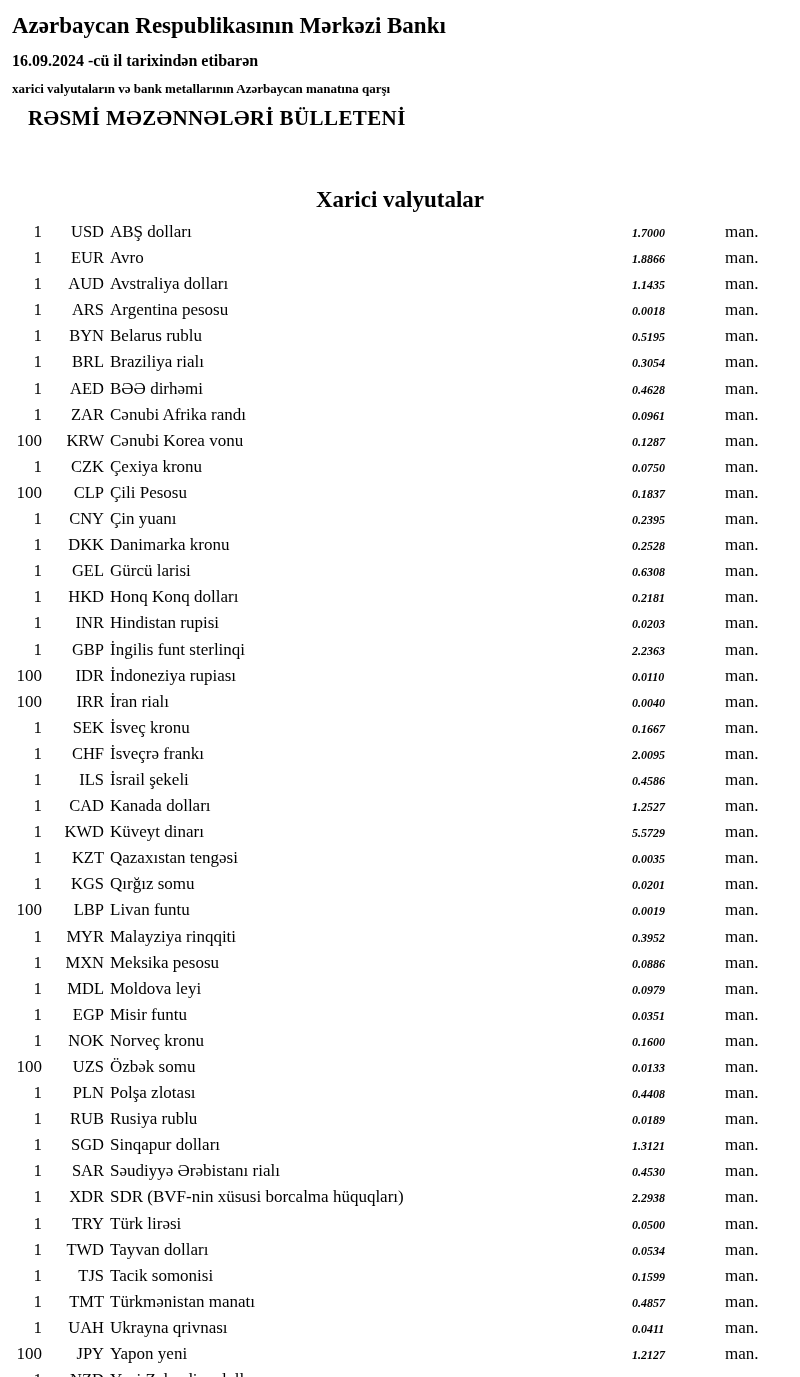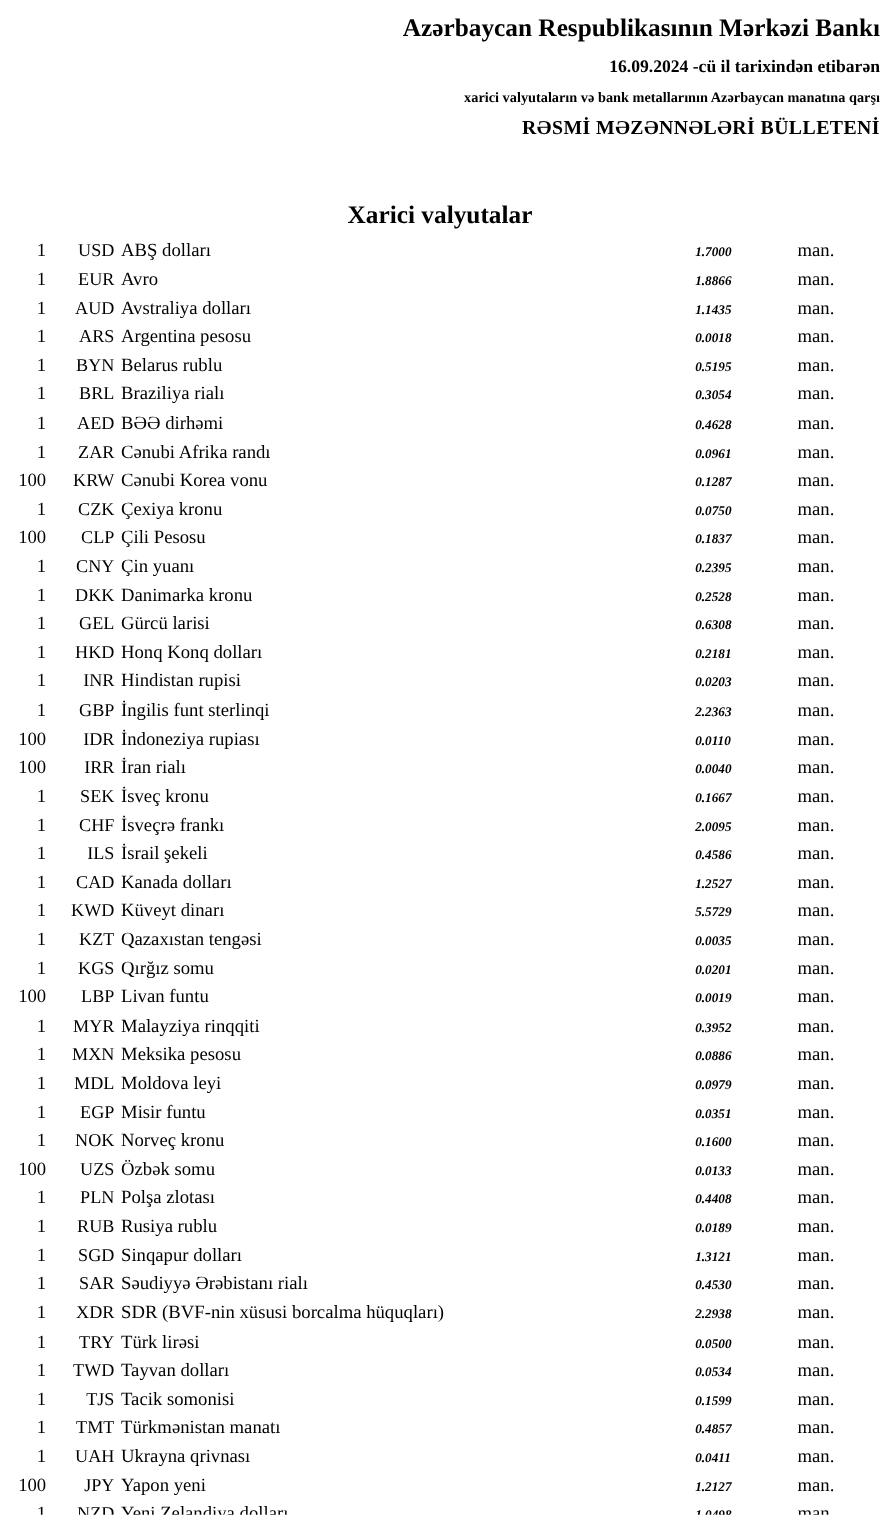--- a/index.html
+++ b/index.html
@@ -5,40 +5,41 @@
   * { margin: 0; padding: 0; box-sizing: border-box; }
   html, body { background: #ffffff; }
   body {
     width: 800px;
     height: 1377px;
     margin: 0 auto;
     color: #000000;
     font-family: "Liberation Serif", "DejaVu Serif", serif;
     overflow: hidden;
   }
-  .header { text-align: right; padding-top: 13px; padding-left: 12px; }
+  .header { text-align: left; padding-top: 13px; padding-left: 12px; }
   .title {
     font-size: 23px;
     font-weight: bold;
     margin-bottom: 13px;
   }
   .date-line {
     font-size: 16px;
     font-weight: bold;
     margin-bottom: 11px;
   }
   .subtitle {
     font-size: 13px;
     font-weight: bold;
     margin-bottom: 9px;
   }
   .bulletin {
-    font-size: 18px;
+    font-size: 21px;
     font-weight: bold;
     letter-spacing: 0.4px;
+    margin-left: 16px;
   }
   .section-title {
     text-align: center;
     font-size: 23px;
     font-weight: bold;
     margin-top: 56px;
     margin-bottom: 9px;
   }
   .table { margin-left: 8px; margin-right: 30px; }
   .row {

